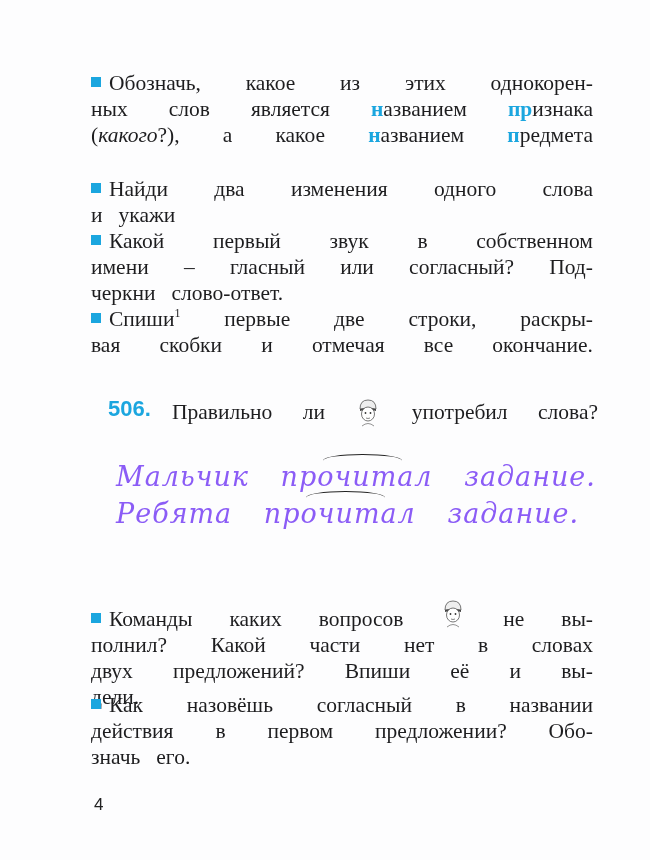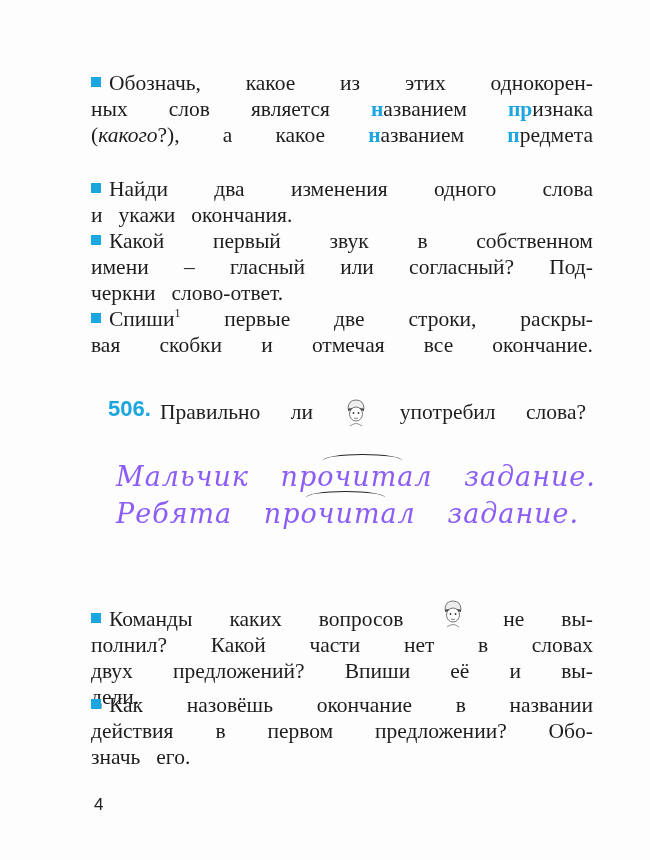--- a/index.html
+++ b/index.html
@@ -9,21 +9,21 @@
   }
   .block { position: absolute; left: 91px; width: 502px; font-size: 21.5px; line-height: 26px; }
   .line { display: flex; justify-content: space-between; white-space: nowrap; height: 26px; }
   .line.left { justify-content: flex-start; gap: 0; }
   .line.left > span + span { margin-left: 16px; }
   .bullet { display: inline-block; width: 10px; height: 10px; background: #1ba6df; margin-right: 8px; vertical-align: 3px; }
   .hl { color: #1ba6df; font-weight: bold; }
   .ital { font-style: italic; }
   sup { font-size: 12px; vertical-align: 9px; line-height: 0; }
   .task-num { position: absolute; left: 108px; top: 396px; font-family: "Liberation Sans", "DejaVu Sans", sans-serif; font-weight: bold; font-size: 22px; color: #1ba6df; }
-  .task-text { position: absolute; left: 160px; top: 397px; width: 426px; font-size: 21.5px; display: flex; justify-content: space-between; align-items: center; white-space: nowrap; gap: 20px; }
+  .task-text { position: absolute; left: 172px; top: 397px; width: 426px; font-size: 21.5px; display: flex; justify-content: space-between; align-items: center; white-space: nowrap; gap: 20px; }
   .face { display: inline-block; width: 26px; height: 30px; vertical-align: middle; }
   .cursive { position: absolute; left: 116px; top: 458px; font-family: "DejaVu Serif", serif; font-style: italic; font-size: 27px; line-height: 37px; color: #8b5cf6; letter-spacing: 1px; }
   .cursive .cl { white-space: nowrap; }
   .cursive .cl span + span { margin-left: 22px; }
   .root { position: relative; display: inline-block; }
   .root::before { content: ""; position: absolute; left: 28%; right: 20%; top: -4px; height: 12px; border-top: 1.6px solid #222; border-radius: 50% 50% 0 0; }
   .page-num { position: absolute; left: 94px; top: 795px; font-family: "Liberation Sans", "DejaVu Sans", sans-serif; font-size: 17px; color: #222; }
 </style>
 </head>
 <body>
@@ -56,21 +56,20 @@
   <div class="line">
     <span><i class="bullet"></i><span>Найди</span></span>
     <span>два</span>
     <span>изменения</span>
     <span>одного</span>
     <span>слова</span>
   </div>
   <div class="line left">
     <span>и</span>
     <span>укажи</span>
-    <span>окончания.</span>
   </div>
 </div>
 
 <div class="block" style="top:228px;">
   <div class="line">
     <span><i class="bullet"></i><span>Какой</span></span>
     <span>первый</span>
     <span>звук</span>
     <span>в</span>
     <span>собственном</span>
@@ -172,21 +171,21 @@
   </div>
   <div class="line left">
     <span>дели.</span>
   </div>
 </div>
 
 <div class="block" style="top:692px;">
   <div class="line">
     <span><i class="bullet"></i><span>Как</span></span>
     <span>назовёшь</span>
-    <span>окончание</span>
+    <span>согласный</span>
     <span>в</span>
     <span>названии</span>
   </div>
   <div class="line">
     <span>действия</span>
     <span>в</span>
     <span>первом</span>
     <span>предложении?</span>
     <span>Обо-</span>
   </div>

